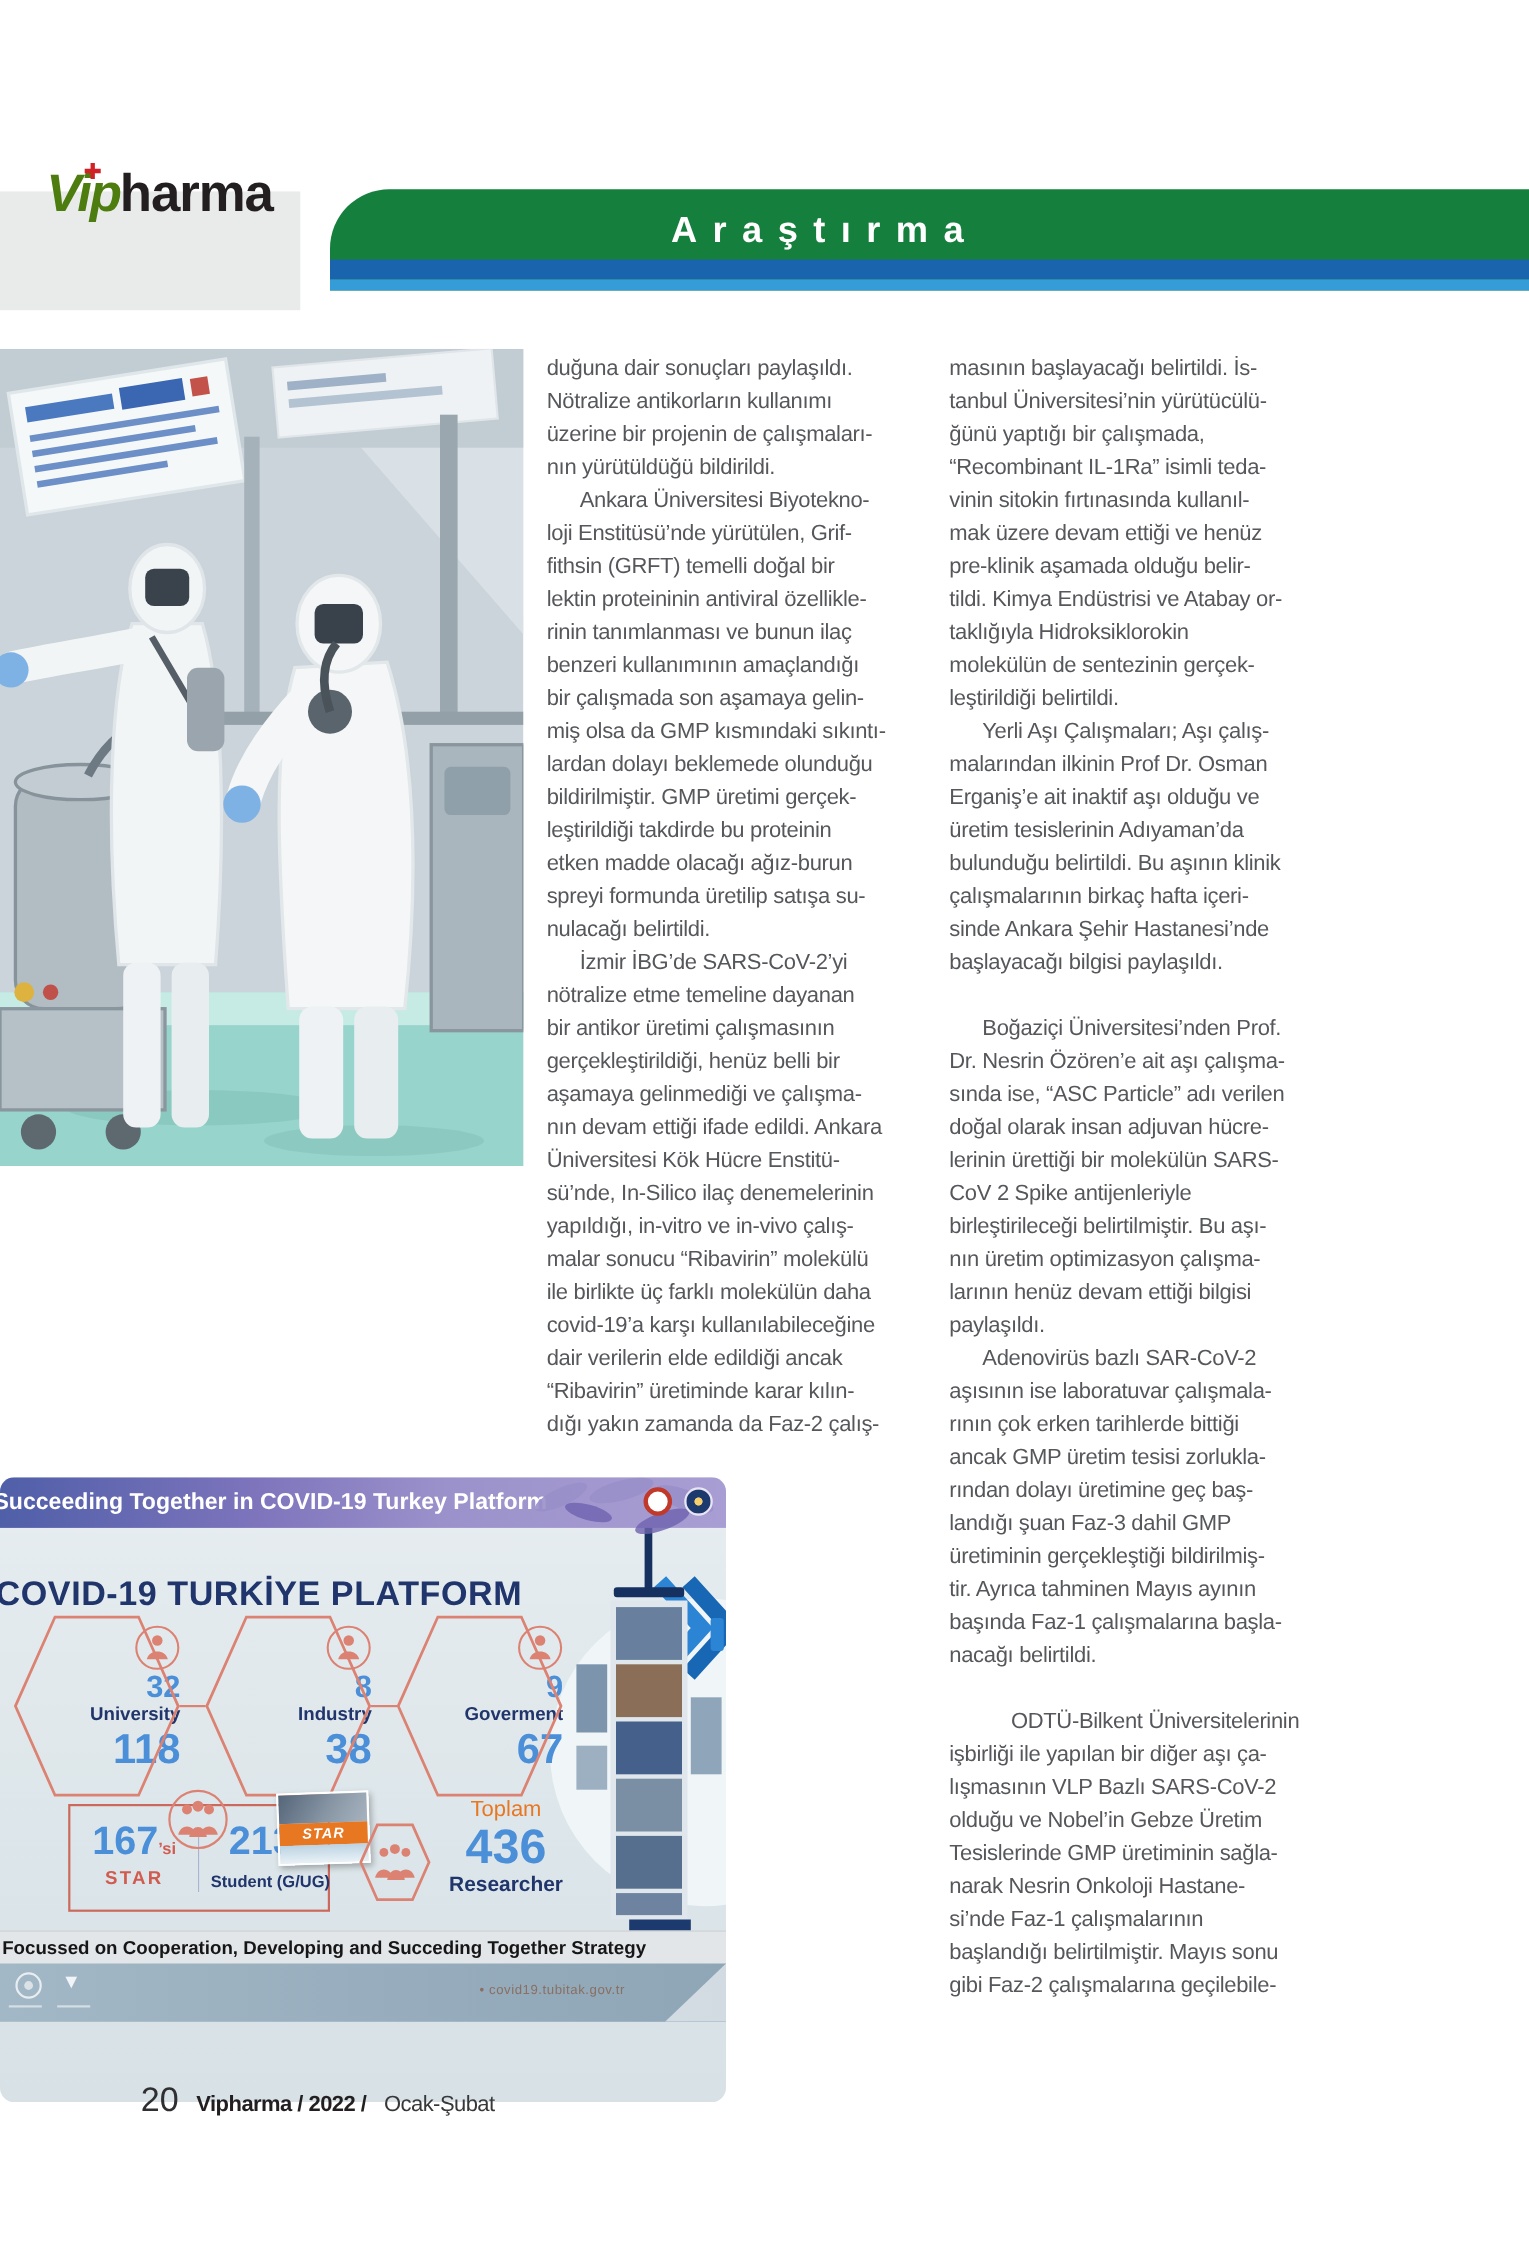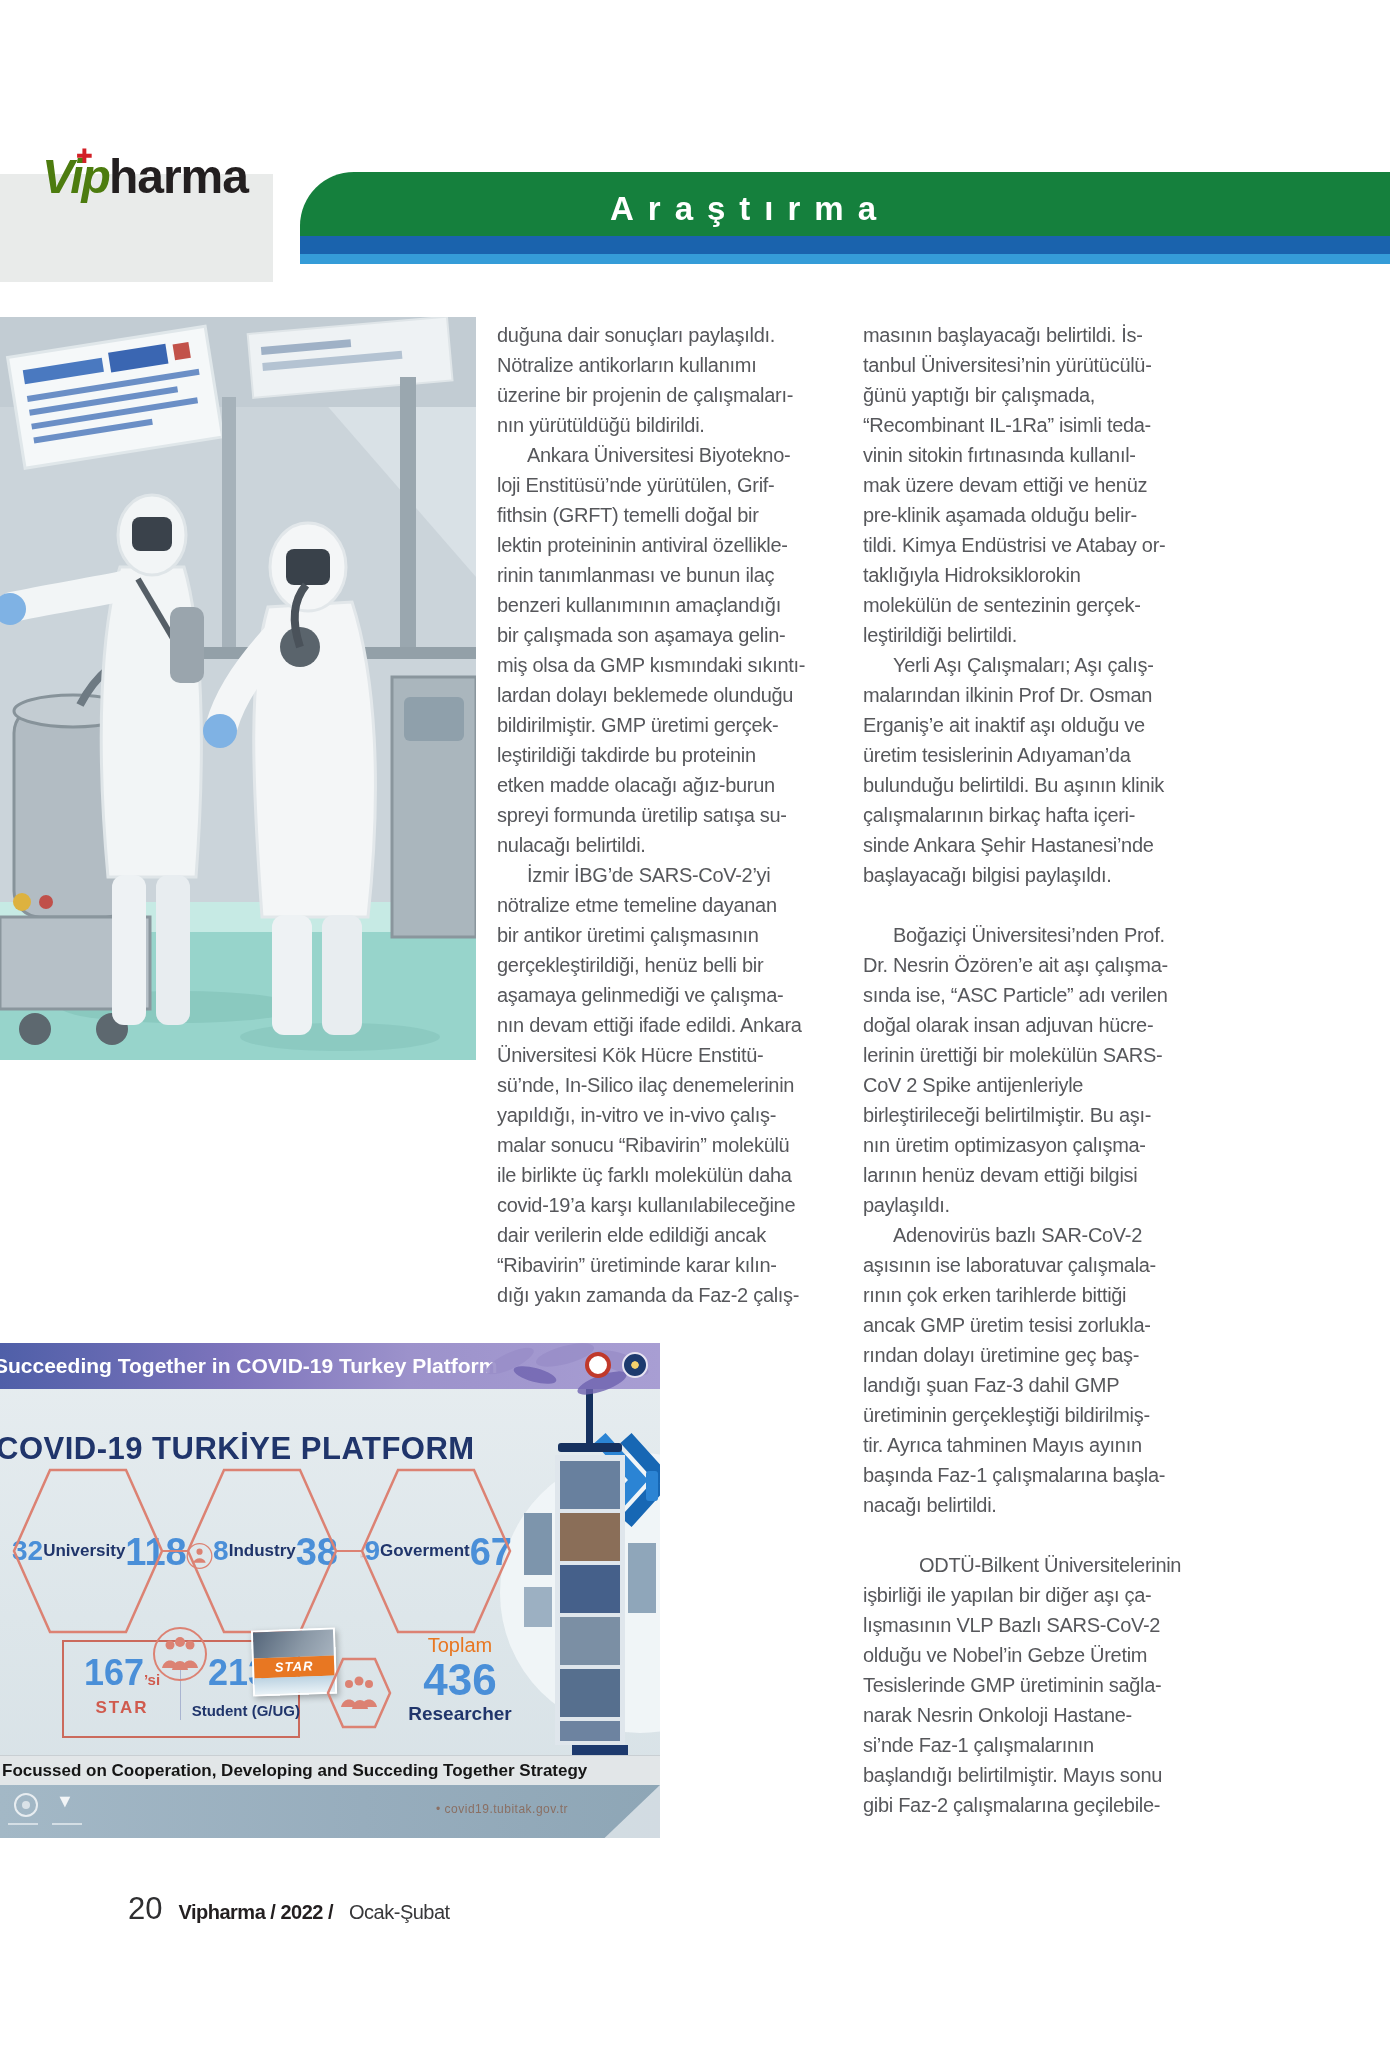--- a/index.html
+++ b/index.html
@@ -22,34 +22,34 @@
   .photo{position:absolute;left:0;top:317px;width:476px;height:743px;overflow:hidden;}
   
   .col{position:absolute;top:320px;width:312px;}
   .col1{left:497px;}
   .col2{left:863px;}
   .tl{height:30px;line-height:30px;font-size:20px;color:#56575b;letter-spacing:-0.3px;white-space:nowrap;}
   .tl.ind{padding-left:30px;}
   .tl.ind2{padding-left:56px;}
   .tl.gap{margin-top:30px;}
   
-  .info{position:absolute;left:0;top:1343px;width:660px;height:495px;overflow:hidden;
-    background:linear-gradient(180deg,#e7edf0 0%,#dde6ea 55%,#d7e1e6 100%);}
+  .info{position:absolute;left:0;top:1343px;width:660px;height:568px;overflow:hidden;
+    background:linear-gradient(180deg,#e7edf0 0%,#dde6ea 55%,#d7e1e6 100%);border-radius:13px;}
   .info-bar{position:absolute;left:0;top:0;width:660px;height:46px;
     background:linear-gradient(90deg,#4f5fa8 0%,#7d74bc 35%,#9c92cb 62%,#a89ed3 100%);}
   .info-bar-title{position:absolute;left:-6px;top:0;height:46px;line-height:46px;color:#ffffff;
     font-size:21px;font-weight:bold;white-space:nowrap;}
   .flourish{position:absolute;left:470px;top:0;width:190px;height:62px;}
   .emb{position:absolute;width:26px;height:26px;border-radius:50%;top:9px;box-sizing:border-box;}
   .emb1{left:585px;background:#ffffff;border:4px solid #c0392b;}
   .emb2{left:622px;background:radial-gradient(circle at 50% 50%, #f5d06c 0 22%, #1d3a6e 26%);border:2px solid #e8e4f2;}
   .info-title{position:absolute;left:-4px;top:88px;font-size:31px;font-weight:bold;color:#20356b;
     letter-spacing:0.5px;white-space:nowrap;}
   .hexrow{position:absolute;left:12px;top:125px;display:flex;gap:22px;}
-  .hex{position:relative;width:152px;height:166px;display:flex;flex-direction:row;align-items:center;}
+  .hex{position:relative;width:152px;height:166px;display:flex;flex-direction:column;align-items:flex-end;}
   .hex:not(:last-child)::after{content:"";position:absolute;right:-23px;top:82px;width:24px;height:2px;background:#dc8273;}
   .hexoutline{position:absolute;left:0;top:0;width:152px;height:166px;}
   .hexicon{width:42px;height:42px;margin-top:9px;}
   .hextop{font-size:28px;font-weight:bold;color:#4a8fd8;line-height:30px;}
   .hexlabel{font-size:17px;font-weight:bold;color:#20356b;line-height:20px;}
   .hexbottom{font-size:38px;font-weight:bold;color:#4a8fd8;line-height:42px;margin-top:1px;}
   .starbox{position:absolute;left:62px;top:297px;width:238px;height:98px;border:2px solid #cb6a5c;box-sizing:border-box;}
   .starbox .divider{position:absolute;left:116px;top:20px;height:58px;width:1px;background:#a9b4d0;}
   .cell-num{position:absolute;top:12px;width:116px;text-align:center;font-size:36px;font-weight:bold;color:#4a8fd8;line-height:38px;}
   .cell-num .suf{font-size:15px;color:#d05b4e;font-weight:bold;}

